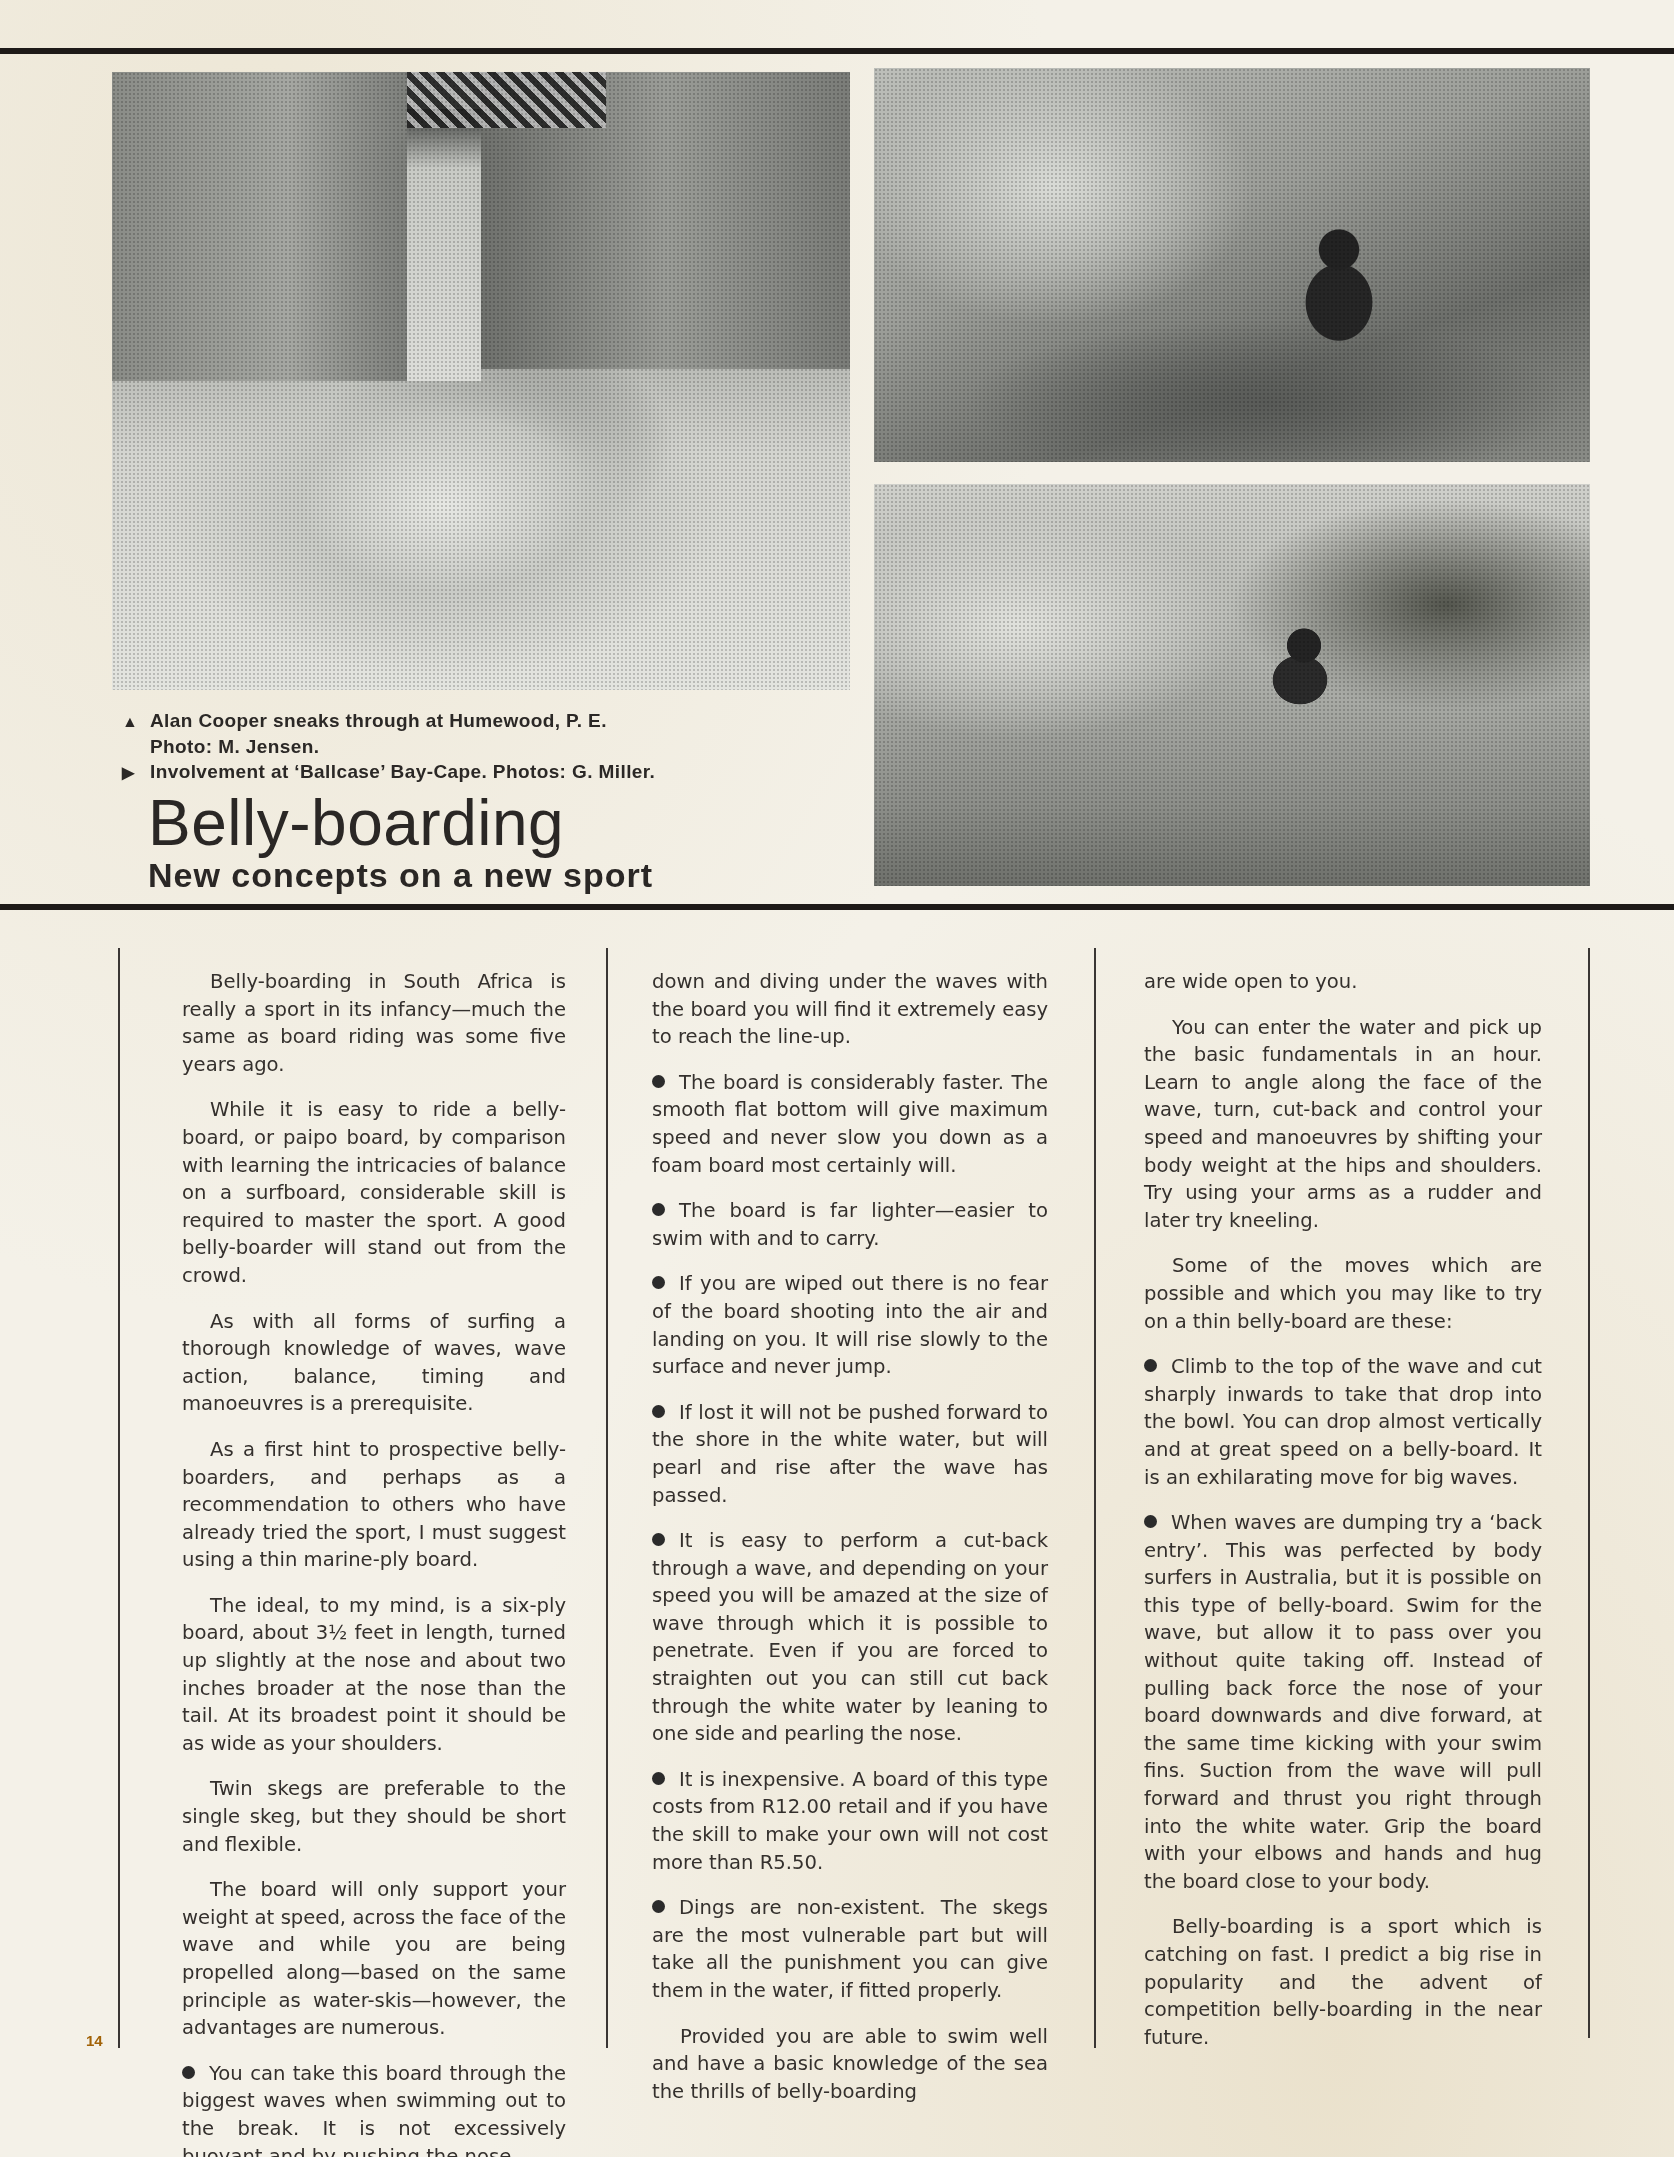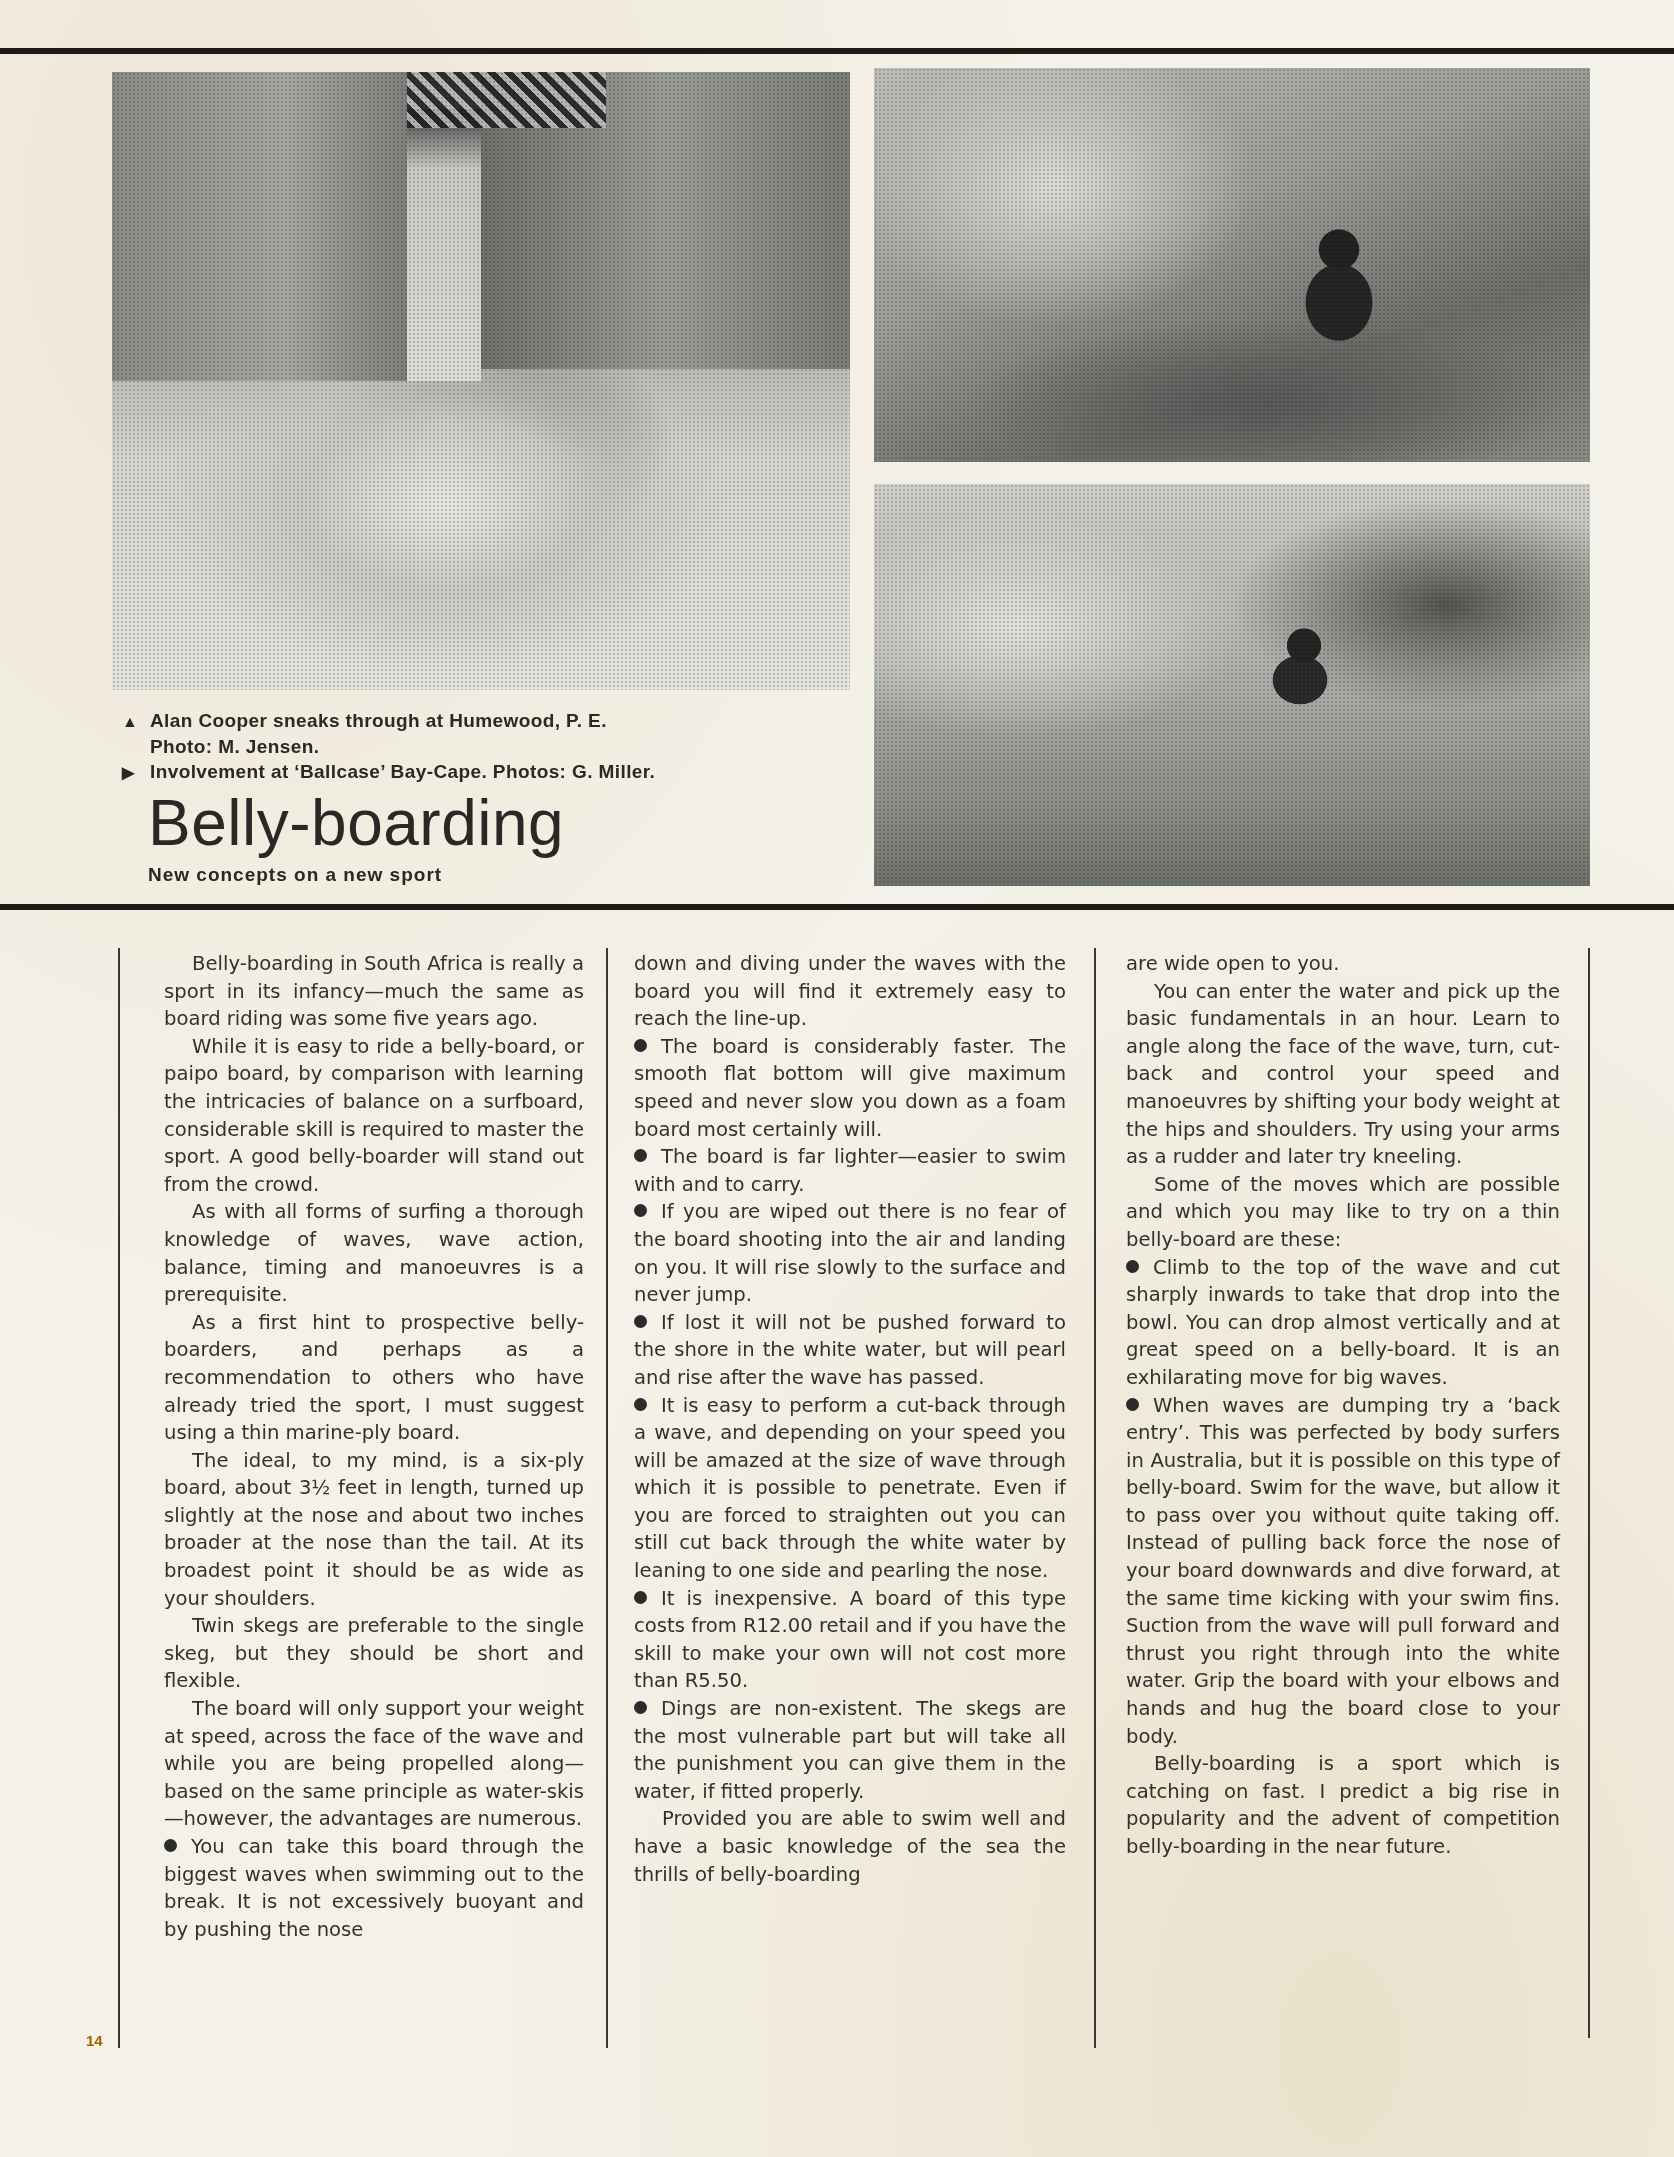--- a/index.html
+++ b/index.html
@@ -75,27 +75,27 @@
     font-size: 19px; line-height: 25px; color: #2b2826; letter-spacing: 0.4px; }
   .cap-line { display: flex; align-items: baseline; }
   .cap-marker { width: 28px; flex: 0 0 28px; font-size: 16px; }
   .cap-indent { padding-left: 28px; }
 
   .headline { position: absolute; left: 148px; top: 790px;
     font-family: "Liberation Sans", sans-serif; font-weight: normal;
     font-size: 64px; line-height: 66px; color: #2a2725; letter-spacing: 0.5px; }
   .subhead { position: absolute; left: 148px; top: 858px;
     font-family: "Liberation Sans", sans-serif; font-weight: bold;
-    font-size: 19px; line-height: 34px; color: #2a2725; letter-spacing: 1px; }
+    font-size: 34px; line-height: 34px; color: #2a2725; letter-spacing: 1px; }
 
   .col-rule { position: absolute; width: 2px; background: #3a3634; }
   .column { position: absolute; top: 950px; width: 420px;
     font-family: "DejaVu Sans", sans-serif; font-size: 19.6px; line-height: 27.6px;
     color: #34302d; text-align: justify; }
-  .column p { margin: 0; }
+  .column p { margin: 18px; }
   .column p.indent { text-indent: 28px; }
   .bullet { display: inline-block; width: 13px; height: 13px; border-radius: 50%;
     background: #2b2b2b; margin-right: 14px; vertical-align: 1px; }
   .col-1 { left: 164px; }
   .col-2 { left: 634px; width: 432px; }
   .col-3 { left: 1126px; width: 434px; }
 
   .page-number { position: absolute; left: 86px; top: 2032px;
     font-family: "Liberation Sans", sans-serif; font-weight: bold;
     font-size: 15px; color: #a16207; }

